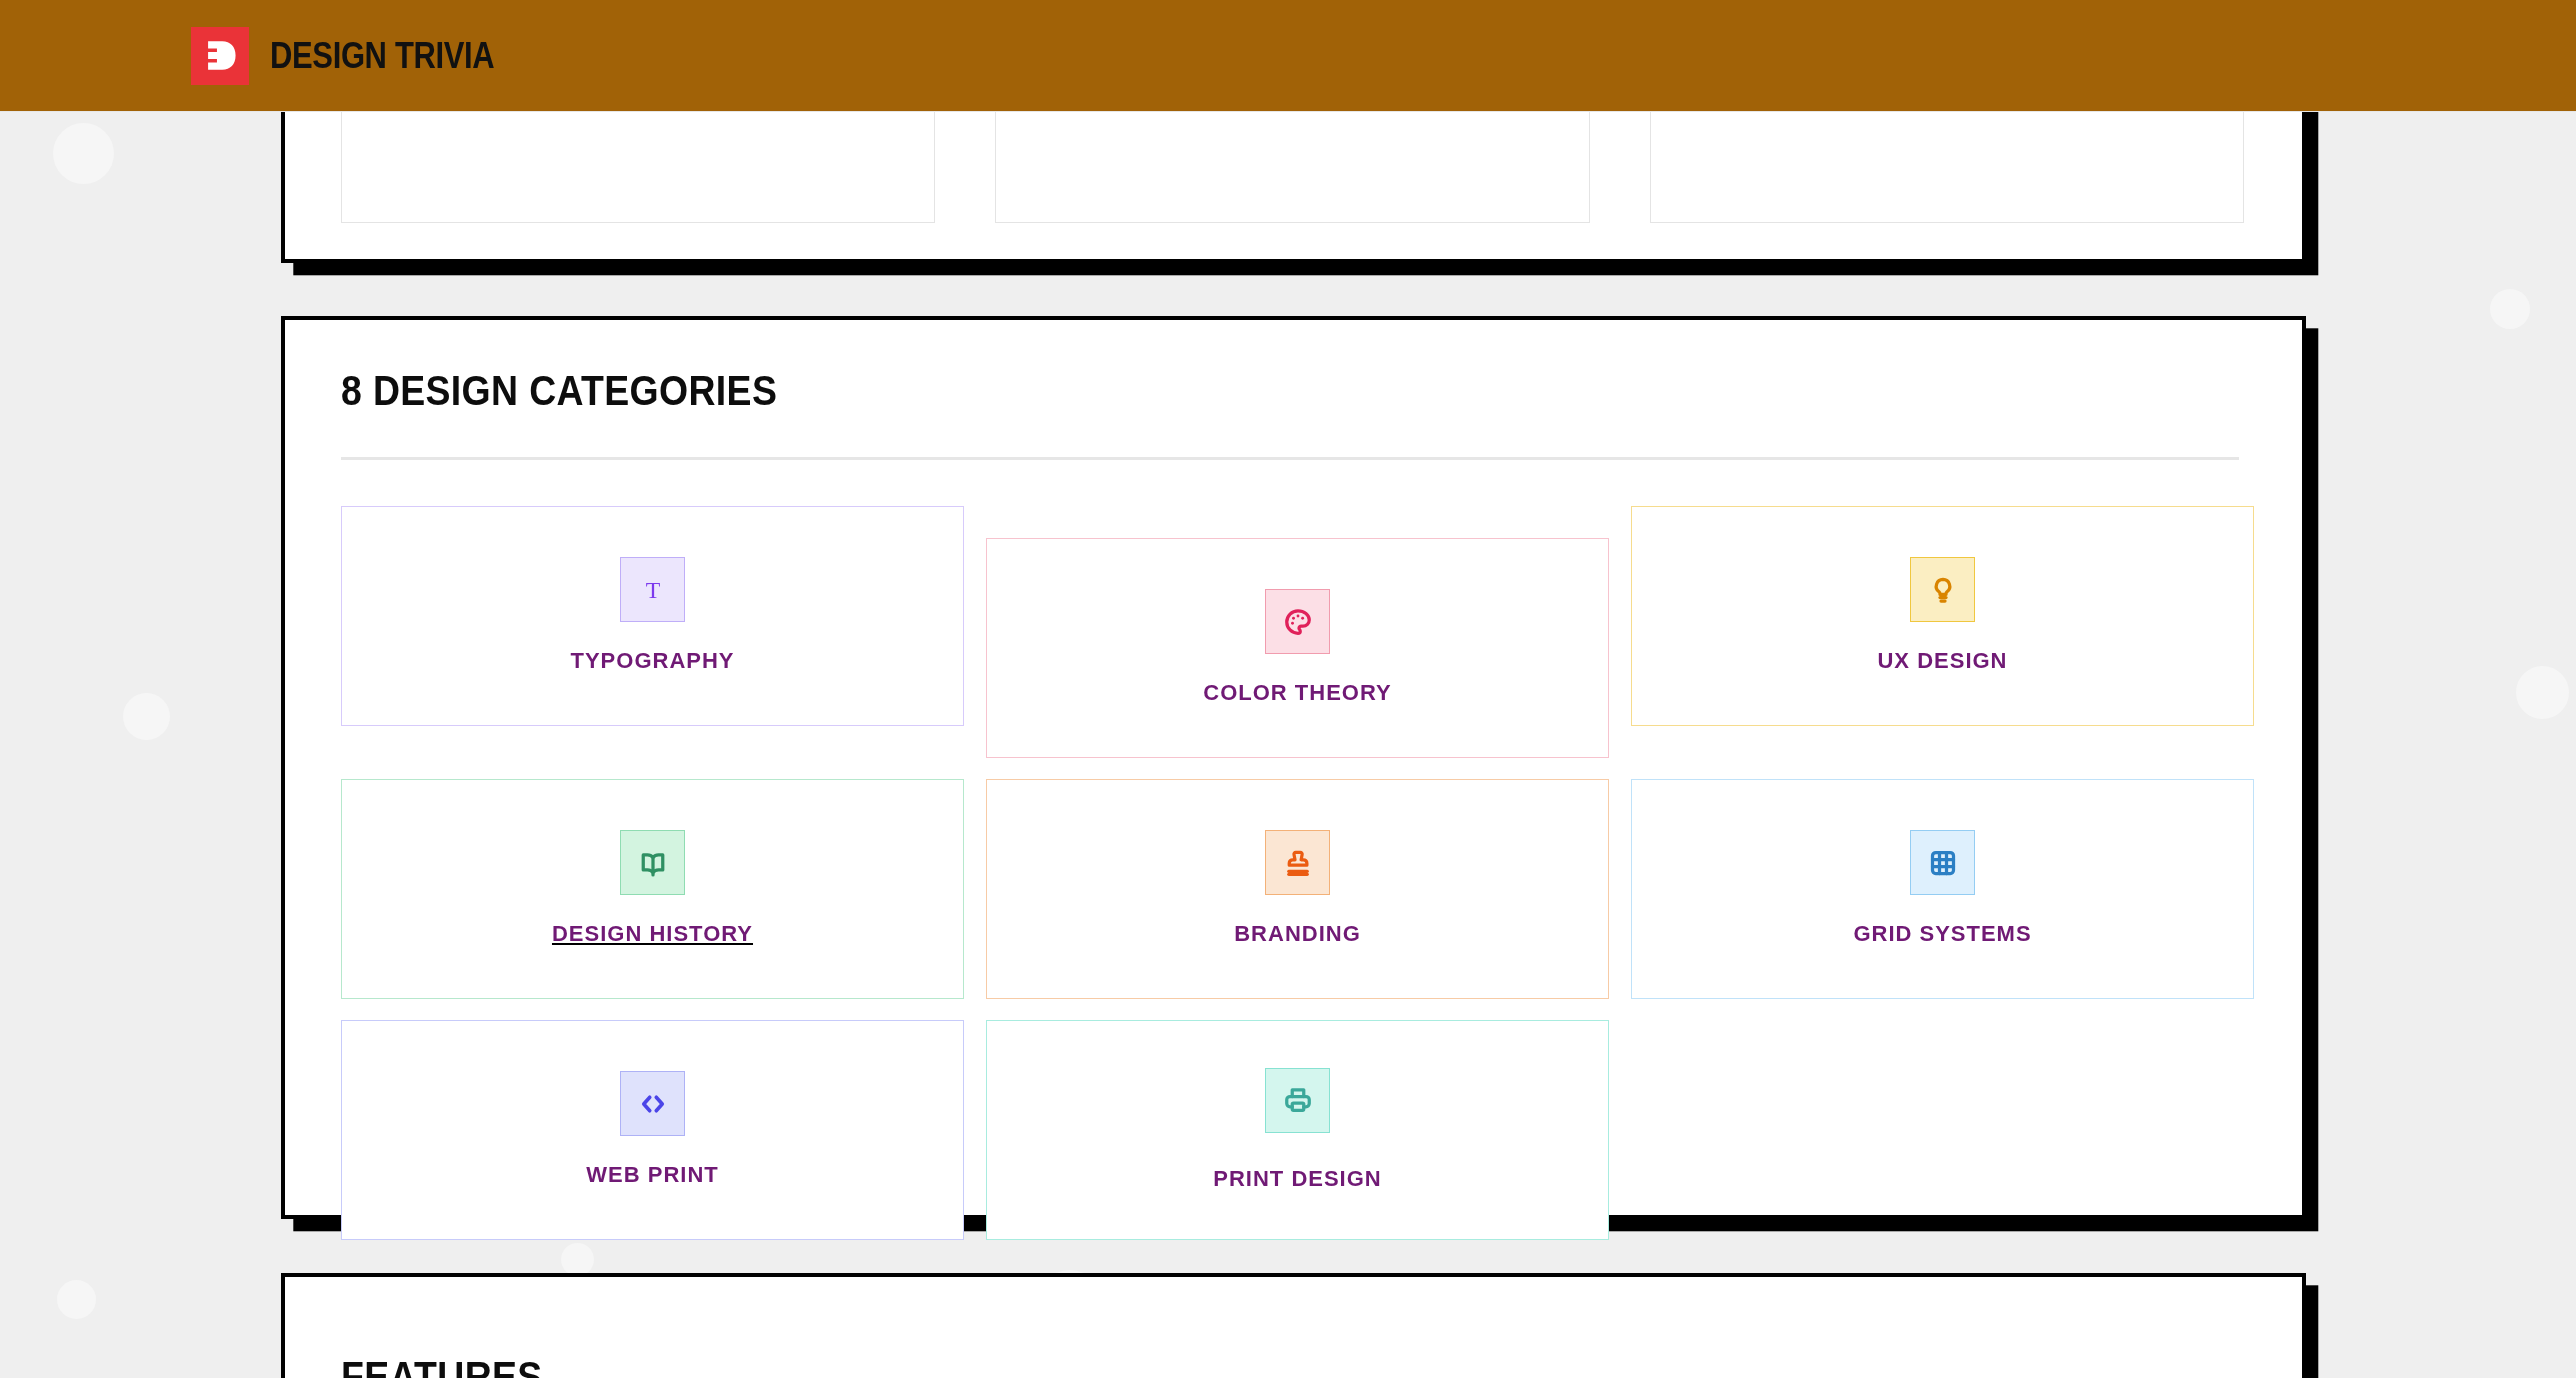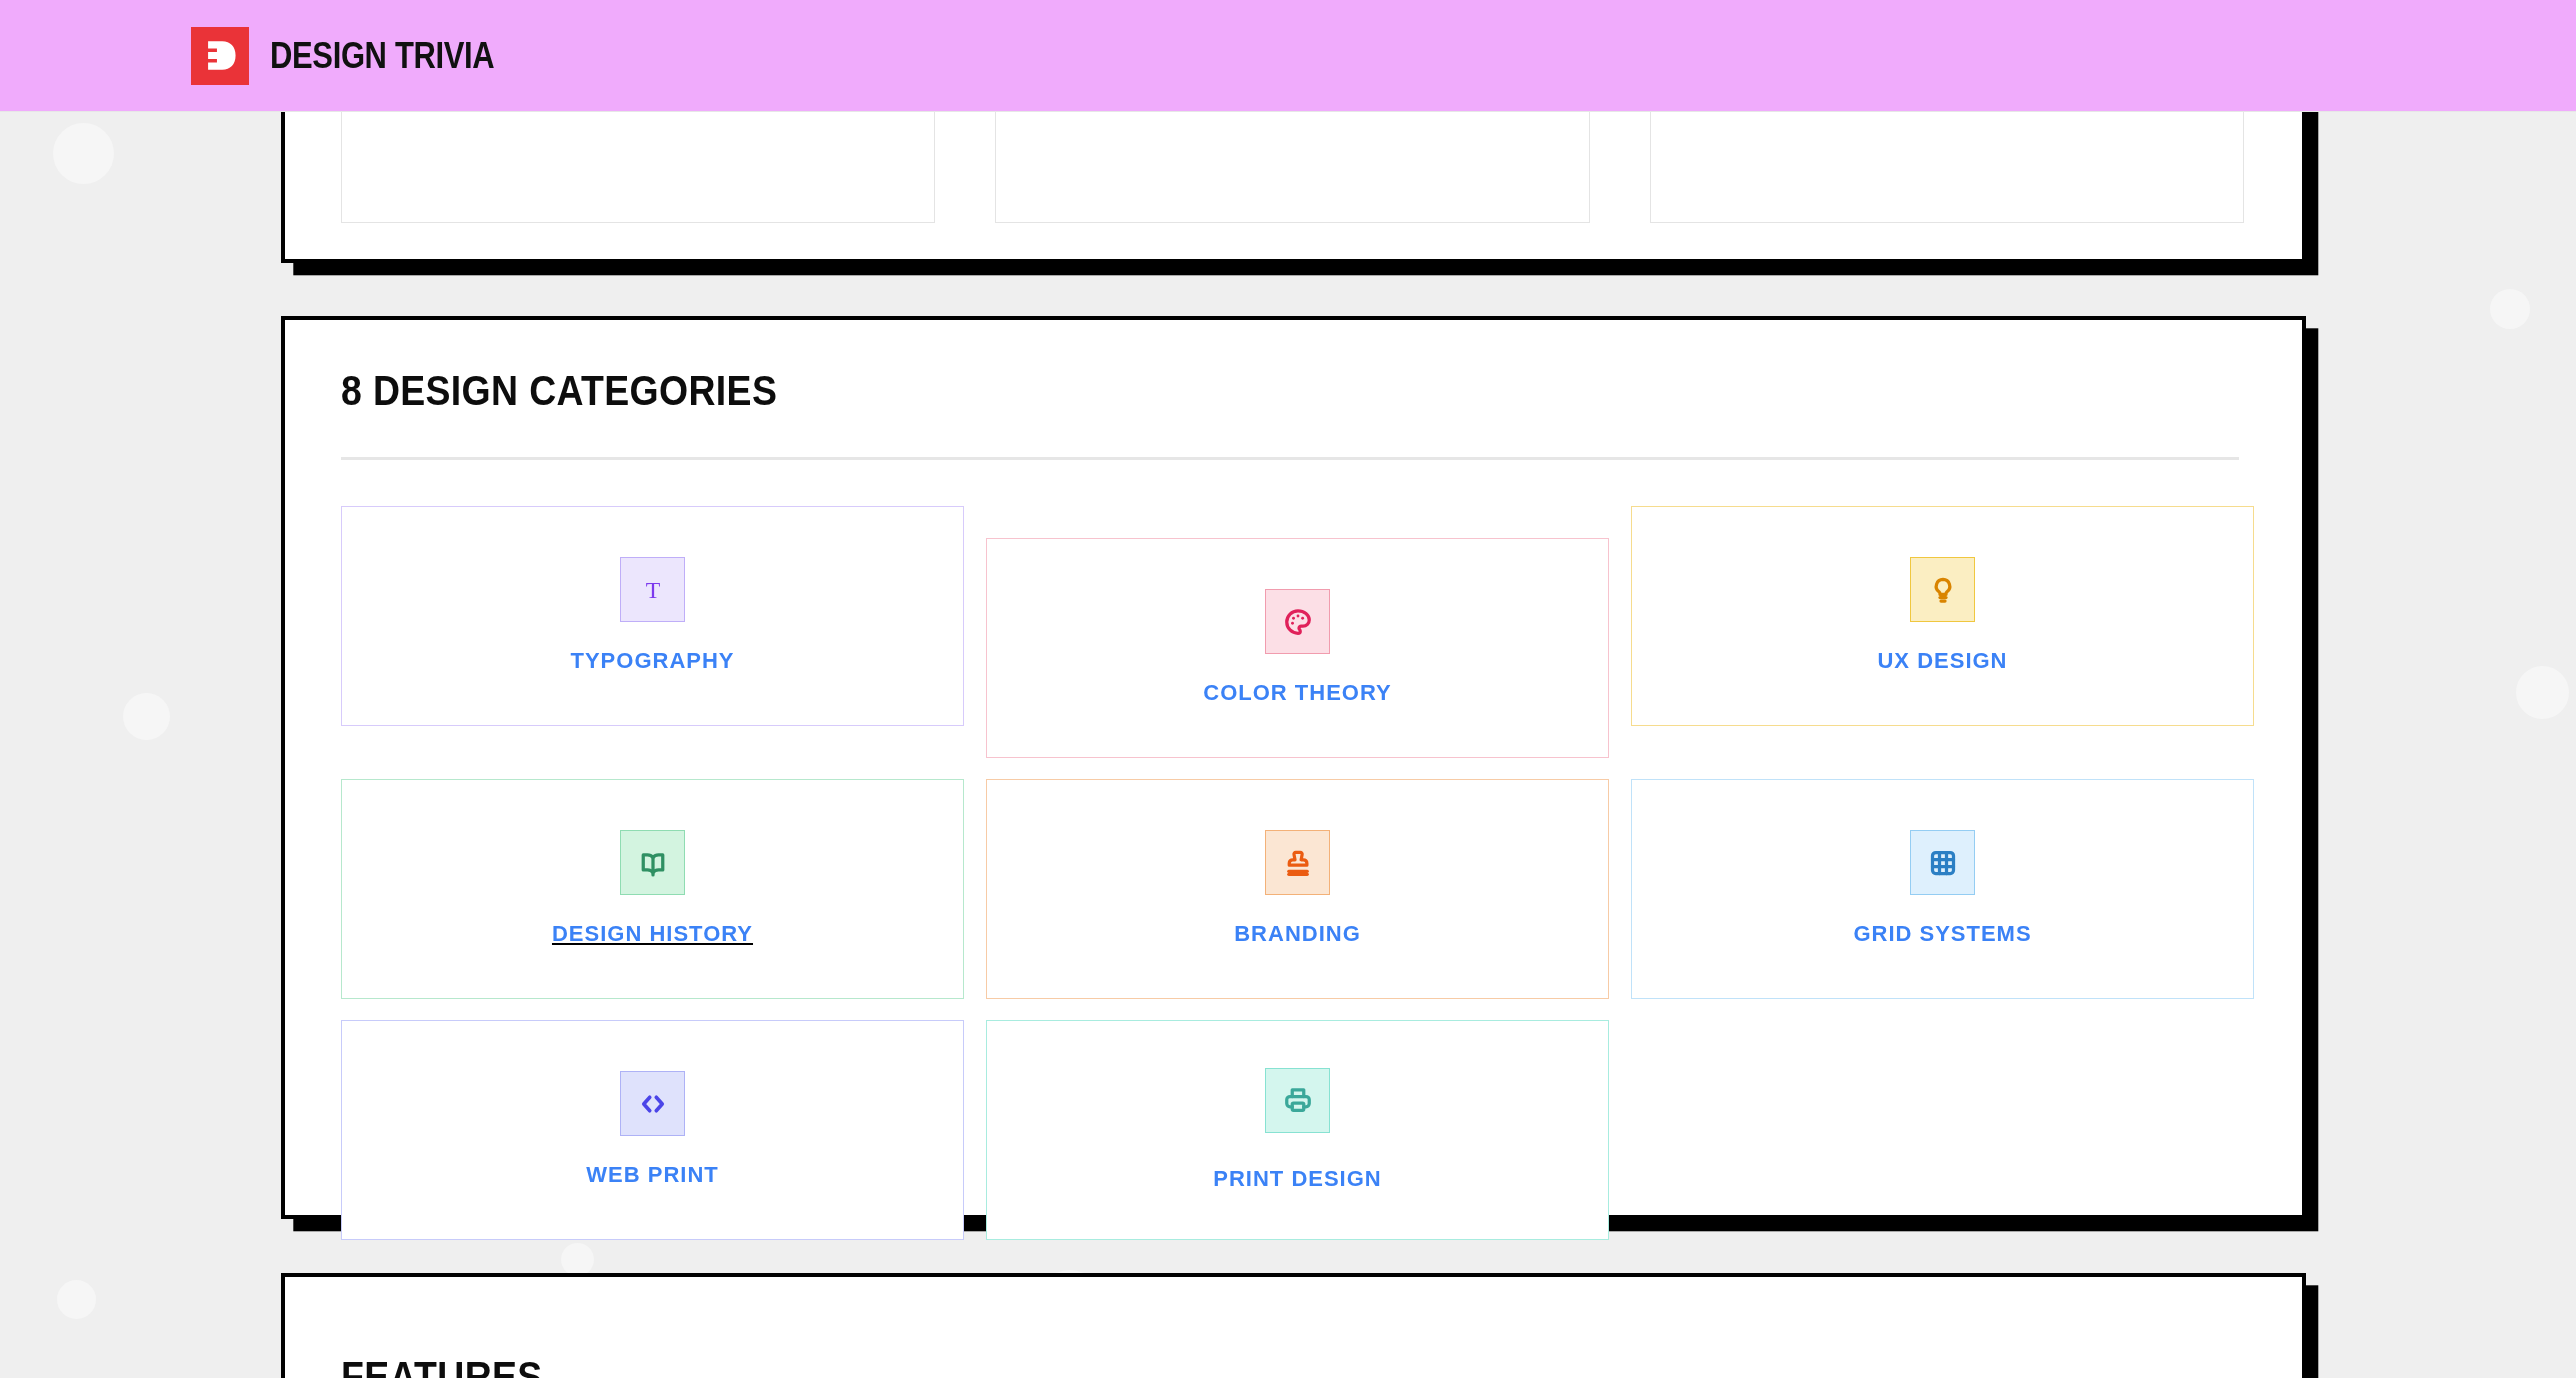--- a/index.html
+++ b/index.html
@@ -17,21 +17,21 @@
   .b2 { width:40px; height:40px; left:2490px;top:289px; }
   .b3 { width:47px; height:47px; left:123px; top:693px; }
   .b4 { width:53px; height:53px; left:2516px;top:666px; }
   .b5 { width:39px; height:39px; left:57px;  top:1280px;}
   .b6 { width:70px; height:70px; left:1035px;top:1270px;}
   .b7 { width:33px; height:33px; left:561px; top:1243px;}
 
   
   .site-header {
     position:absolute; top:0; left:0; width:2576px; height:112px;
-    background:#f0abfc;
+    background:#a16207;
     border-bottom:0.9px solid #e7e7e7;
     display:flex; align-items:center;
     z-index:40;
   }
   .brand { display:flex; align-items:center; gap:21px; margin-left:191px; }
   .logo-mark {
     width:58px; height:58px; background:#ea3338;
     display:flex; align-items:center; justify-content:center;
     flex:none;
   }
@@ -101,21 +101,21 @@
     gap:0;
   }
   .cat-icon-tile {
     width:65px; height:65px;
     border:1.8px solid #ccc;
     display:flex; align-items:center; justify-content:center;
   }
   .cat-icon-tile svg { display:block; }
   .cat-label {
     margin-top:26px;
-    font-size:22px; font-weight:bold; letter-spacing:1px; color:#3b82f6;
+    font-size:22px; font-weight:bold; letter-spacing:1px; color:#701a75;
   }
 
   
   .panel-features {
     left:281px; top:1273px; width:2025px; height:368px;
   }
   .features-title {
     margin:75px 0 0 56px;
     font-size:43px; font-weight:bold; color:#0d0d0d; letter-spacing:0.4px;
     transform:scaleX(0.87); transform-origin:left center;

